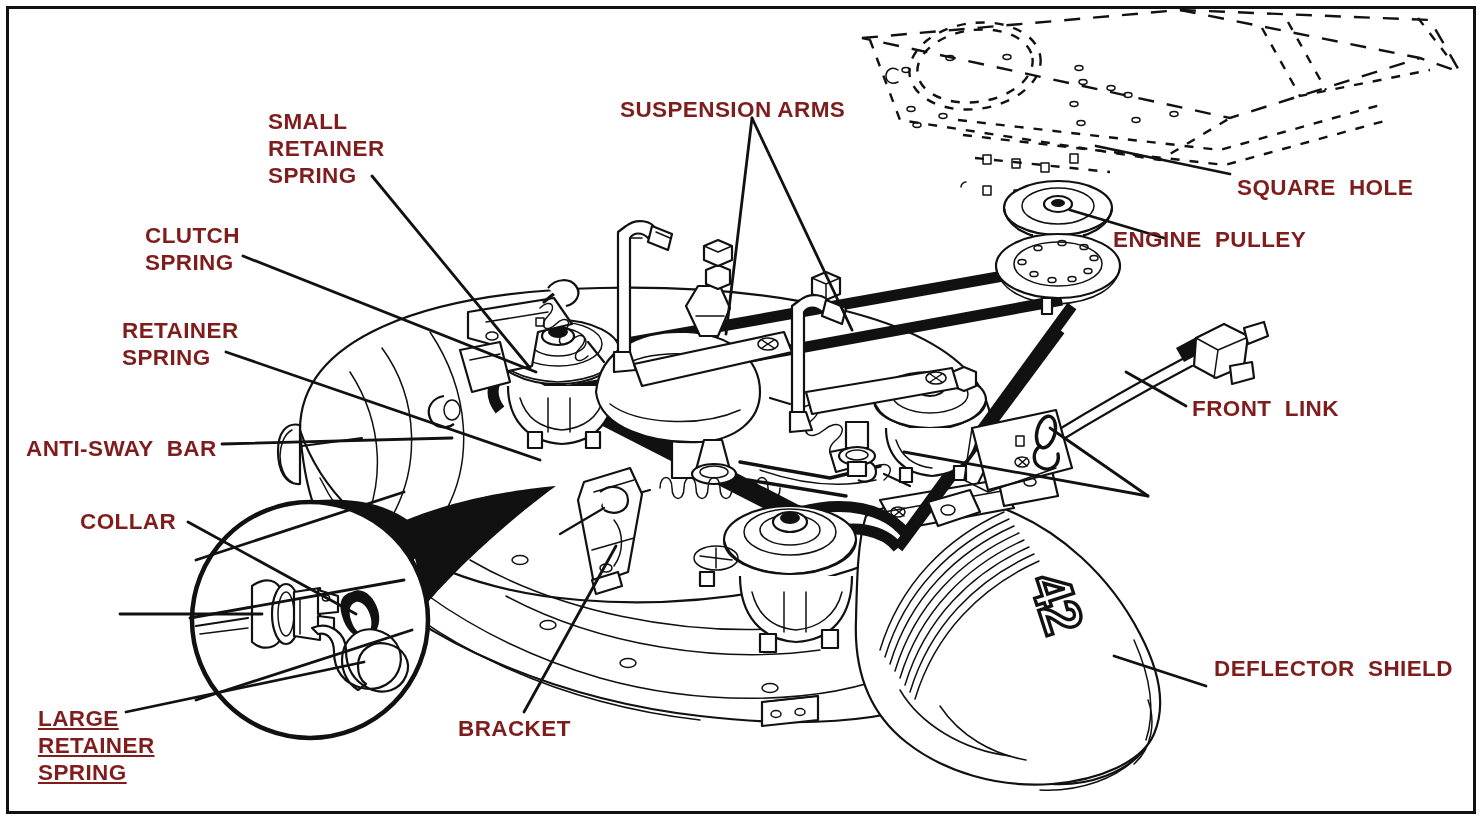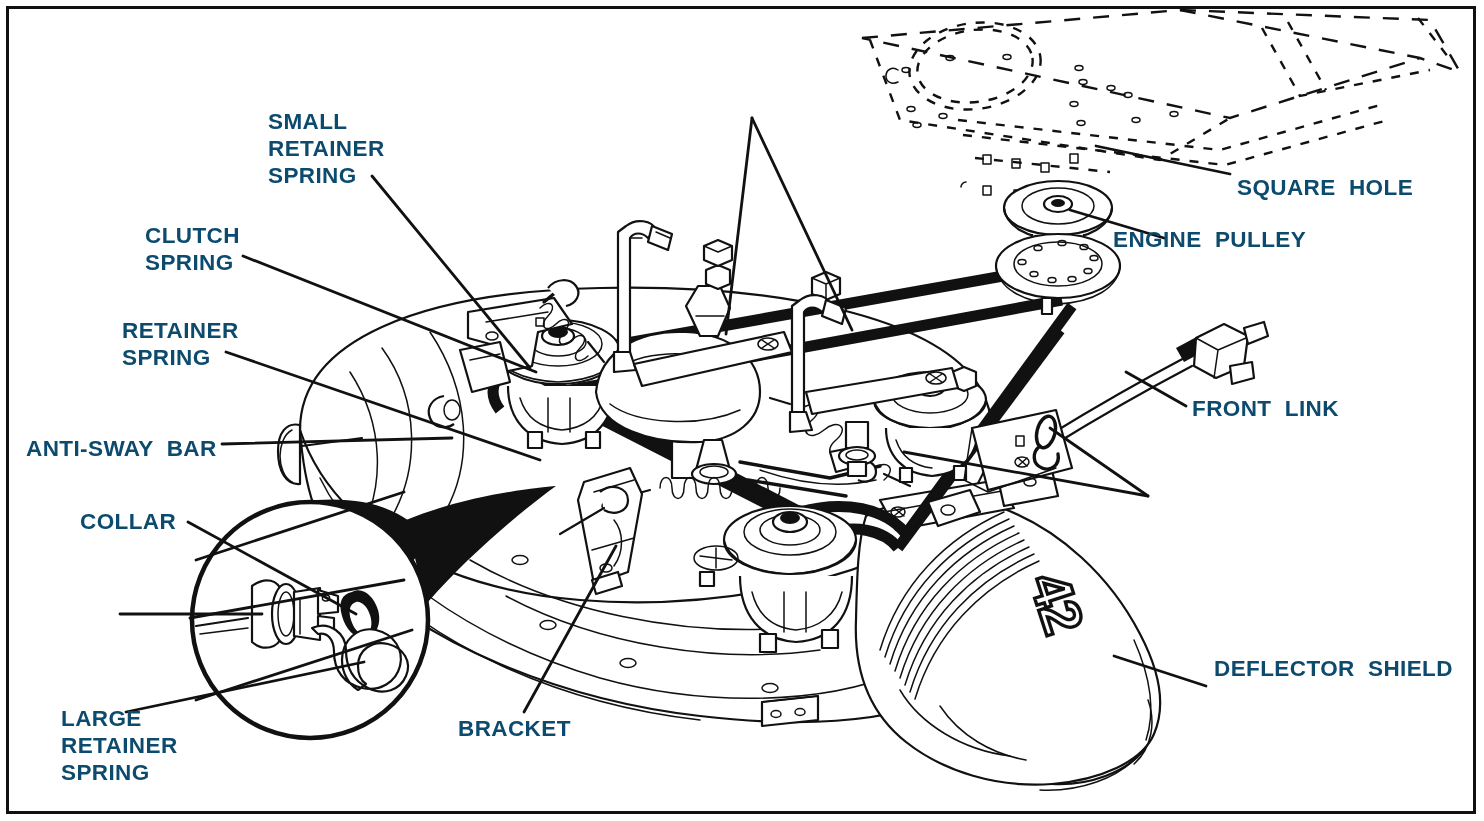--- a/index.html
+++ b/index.html
@@ -29,21 +29,21 @@
     width:1484px;
     height:821px;
   }
   .lbl{
     position:absolute;
     font-family:"Liberation Sans", sans-serif;
     font-weight:bold;
     font-size:22.5px;
     letter-spacing:0.4px;
     line-height:27px;
-    color:#0c4a6e;
+    color:#7f1d1d;
     white-space:pre;
     text-transform:uppercase;
   }
 </style>
 </head>
 <body>
 
 <div id="stage">
 
   <svg id="art" viewBox="0 0 1484 821" xmlns="http://www.w3.org/2000/svg">
@@ -537,24 +537,25 @@
 SPRING</div>
 
   <div class="lbl" style="left:122px; top:317px;">RETAINER
 SPRING</div>
 
   <div class="lbl" style="left:26px; top:435px;">ANTI-SWAY  BAR</div>
 
   <div class="lbl" style="left:80px; top:508px;">COLLAR</div>
 
 
-  <div class="lbl" style="left:61px; top:705px;">LARGE
+  <div class="lbl" style="left:38px; top:705px;text-decoration:underline;">LARGE
 RETAINER
 SPRING</div>
 
+  <div class="lbl" style="left:620px; top:96px;">SUSPENSION ARMS</div>
 
   <div class="lbl" style="left:458px; top:715px;">BRACKET</div>
 
   <div class="lbl" style="left:1237px; top:174px;text-align:center;">SQUARE  HOLE</div>
 
   <div class="lbl" style="left:1113px; top:226px;">ENGINE  PULLEY</div>
 
   <div class="lbl" style="left:1192px; top:395px;">FRONT  LINK</div>
 
 

